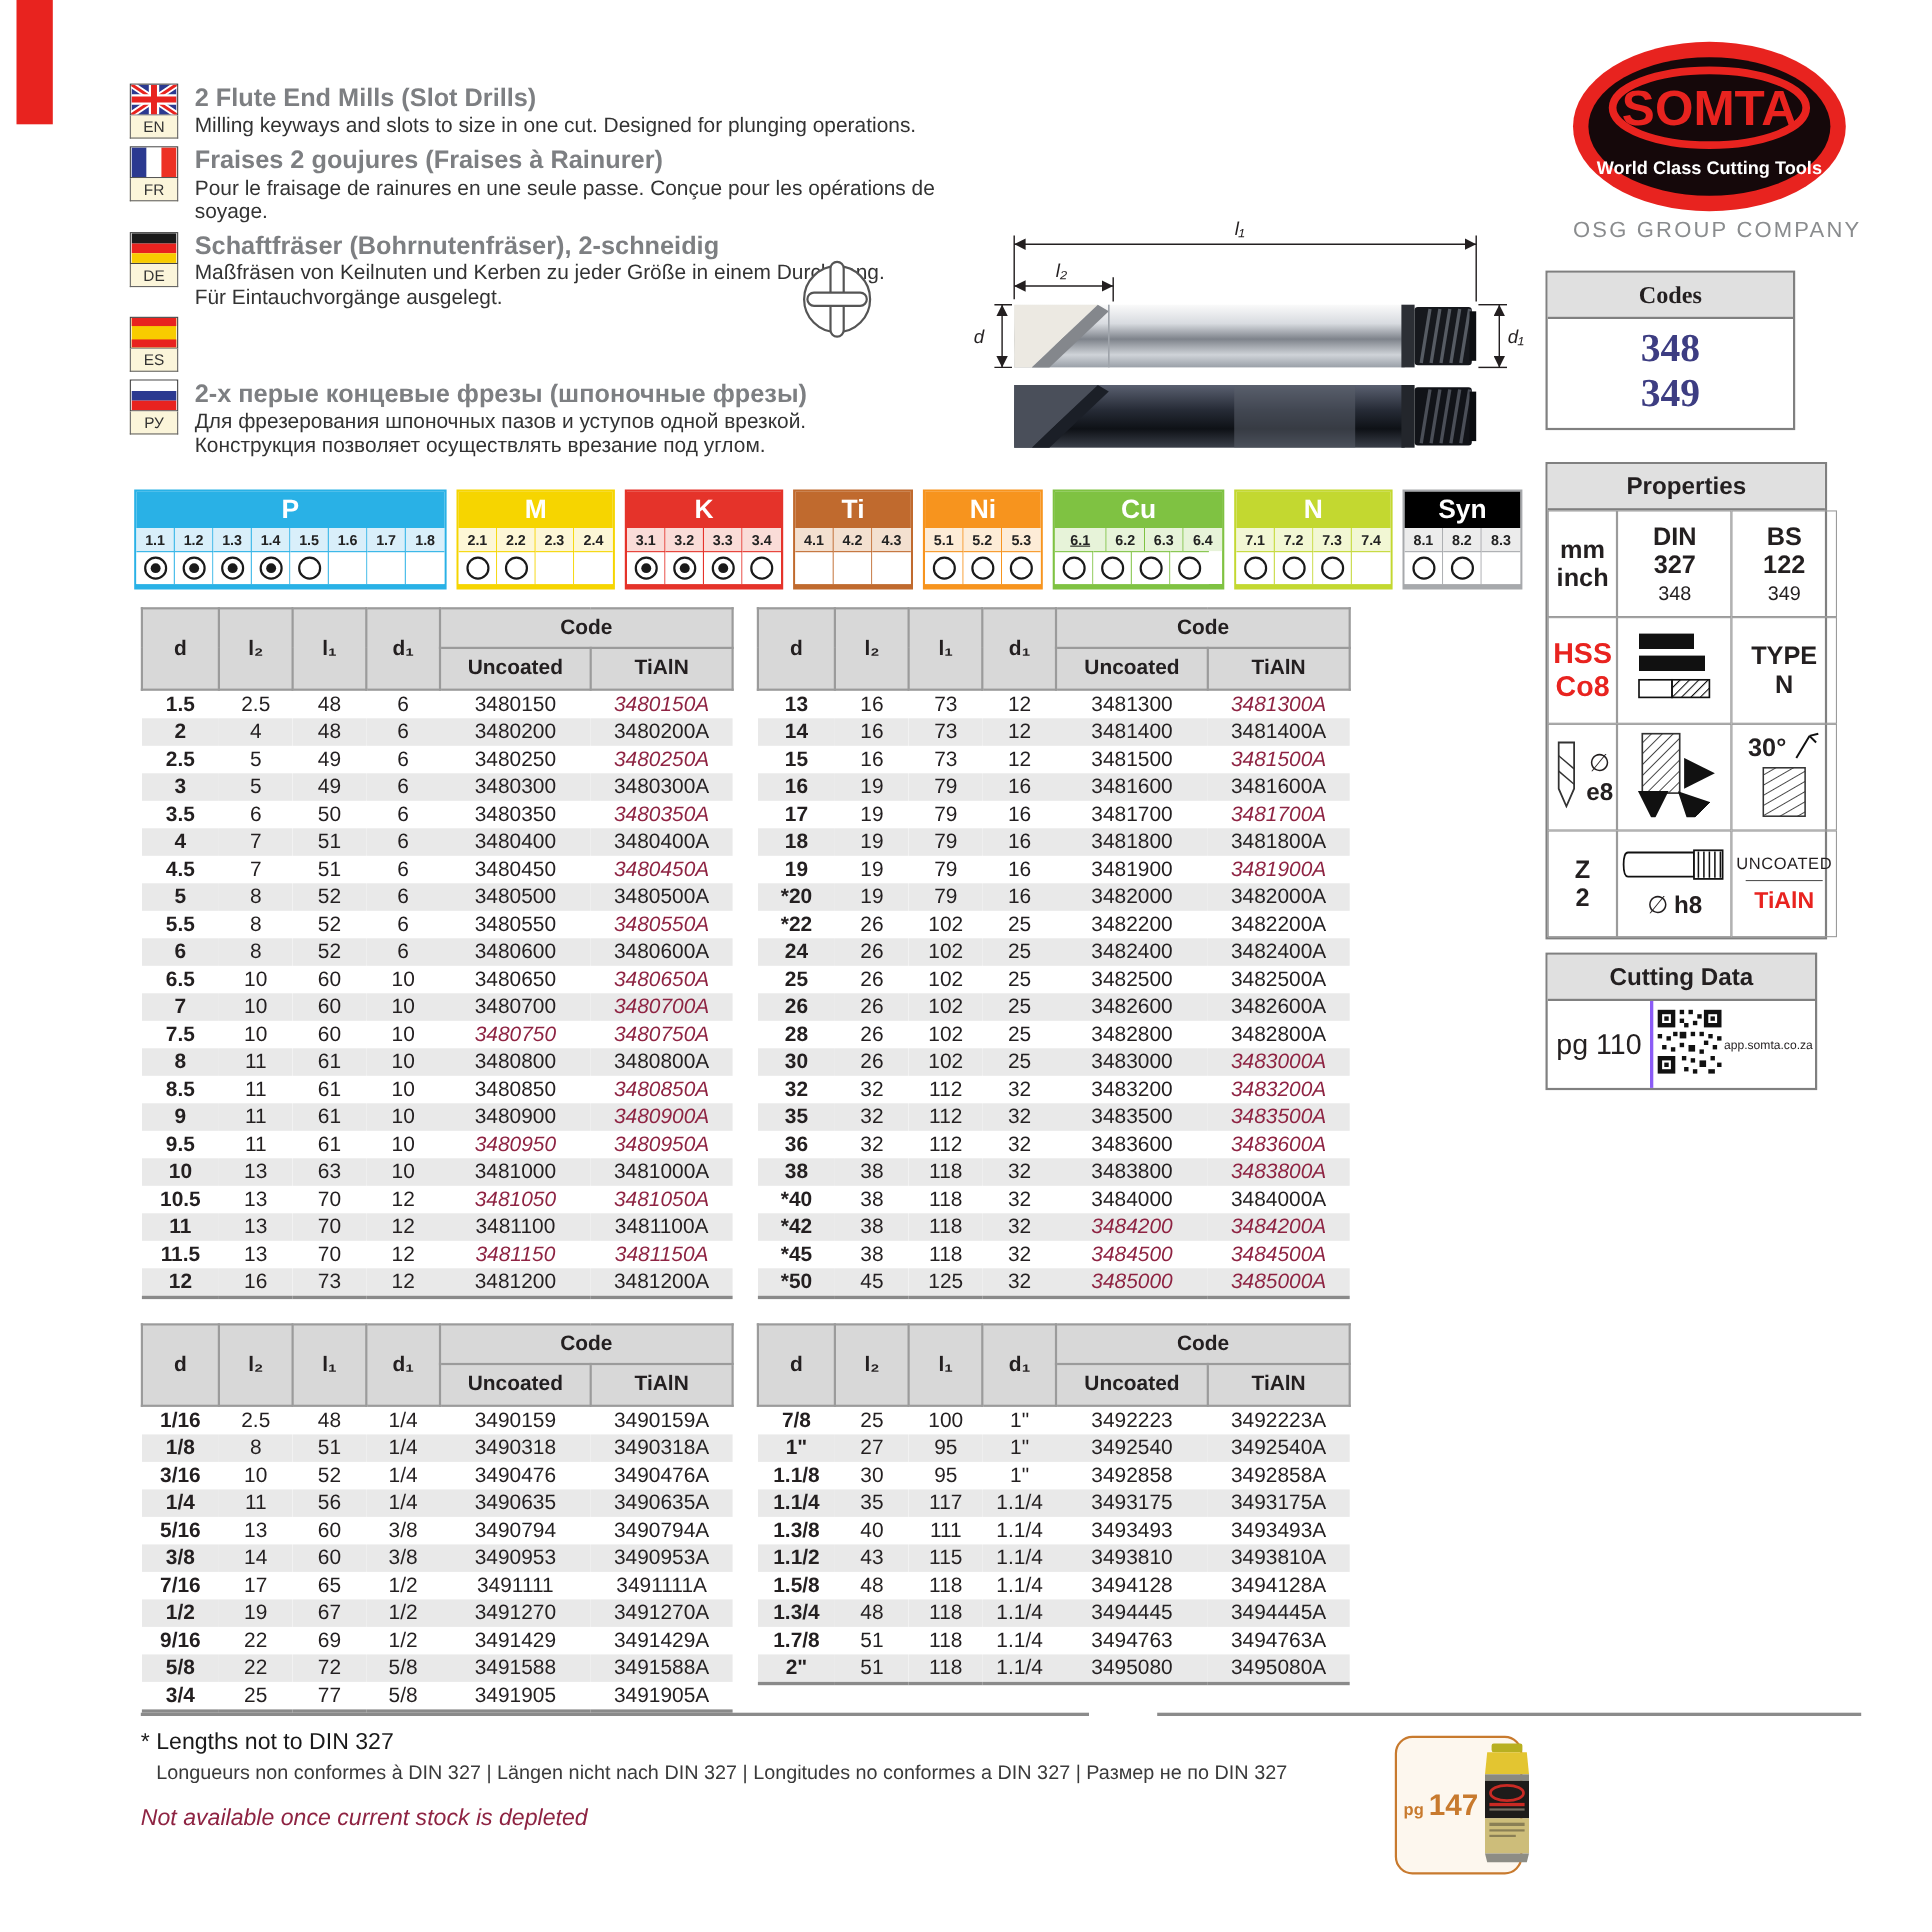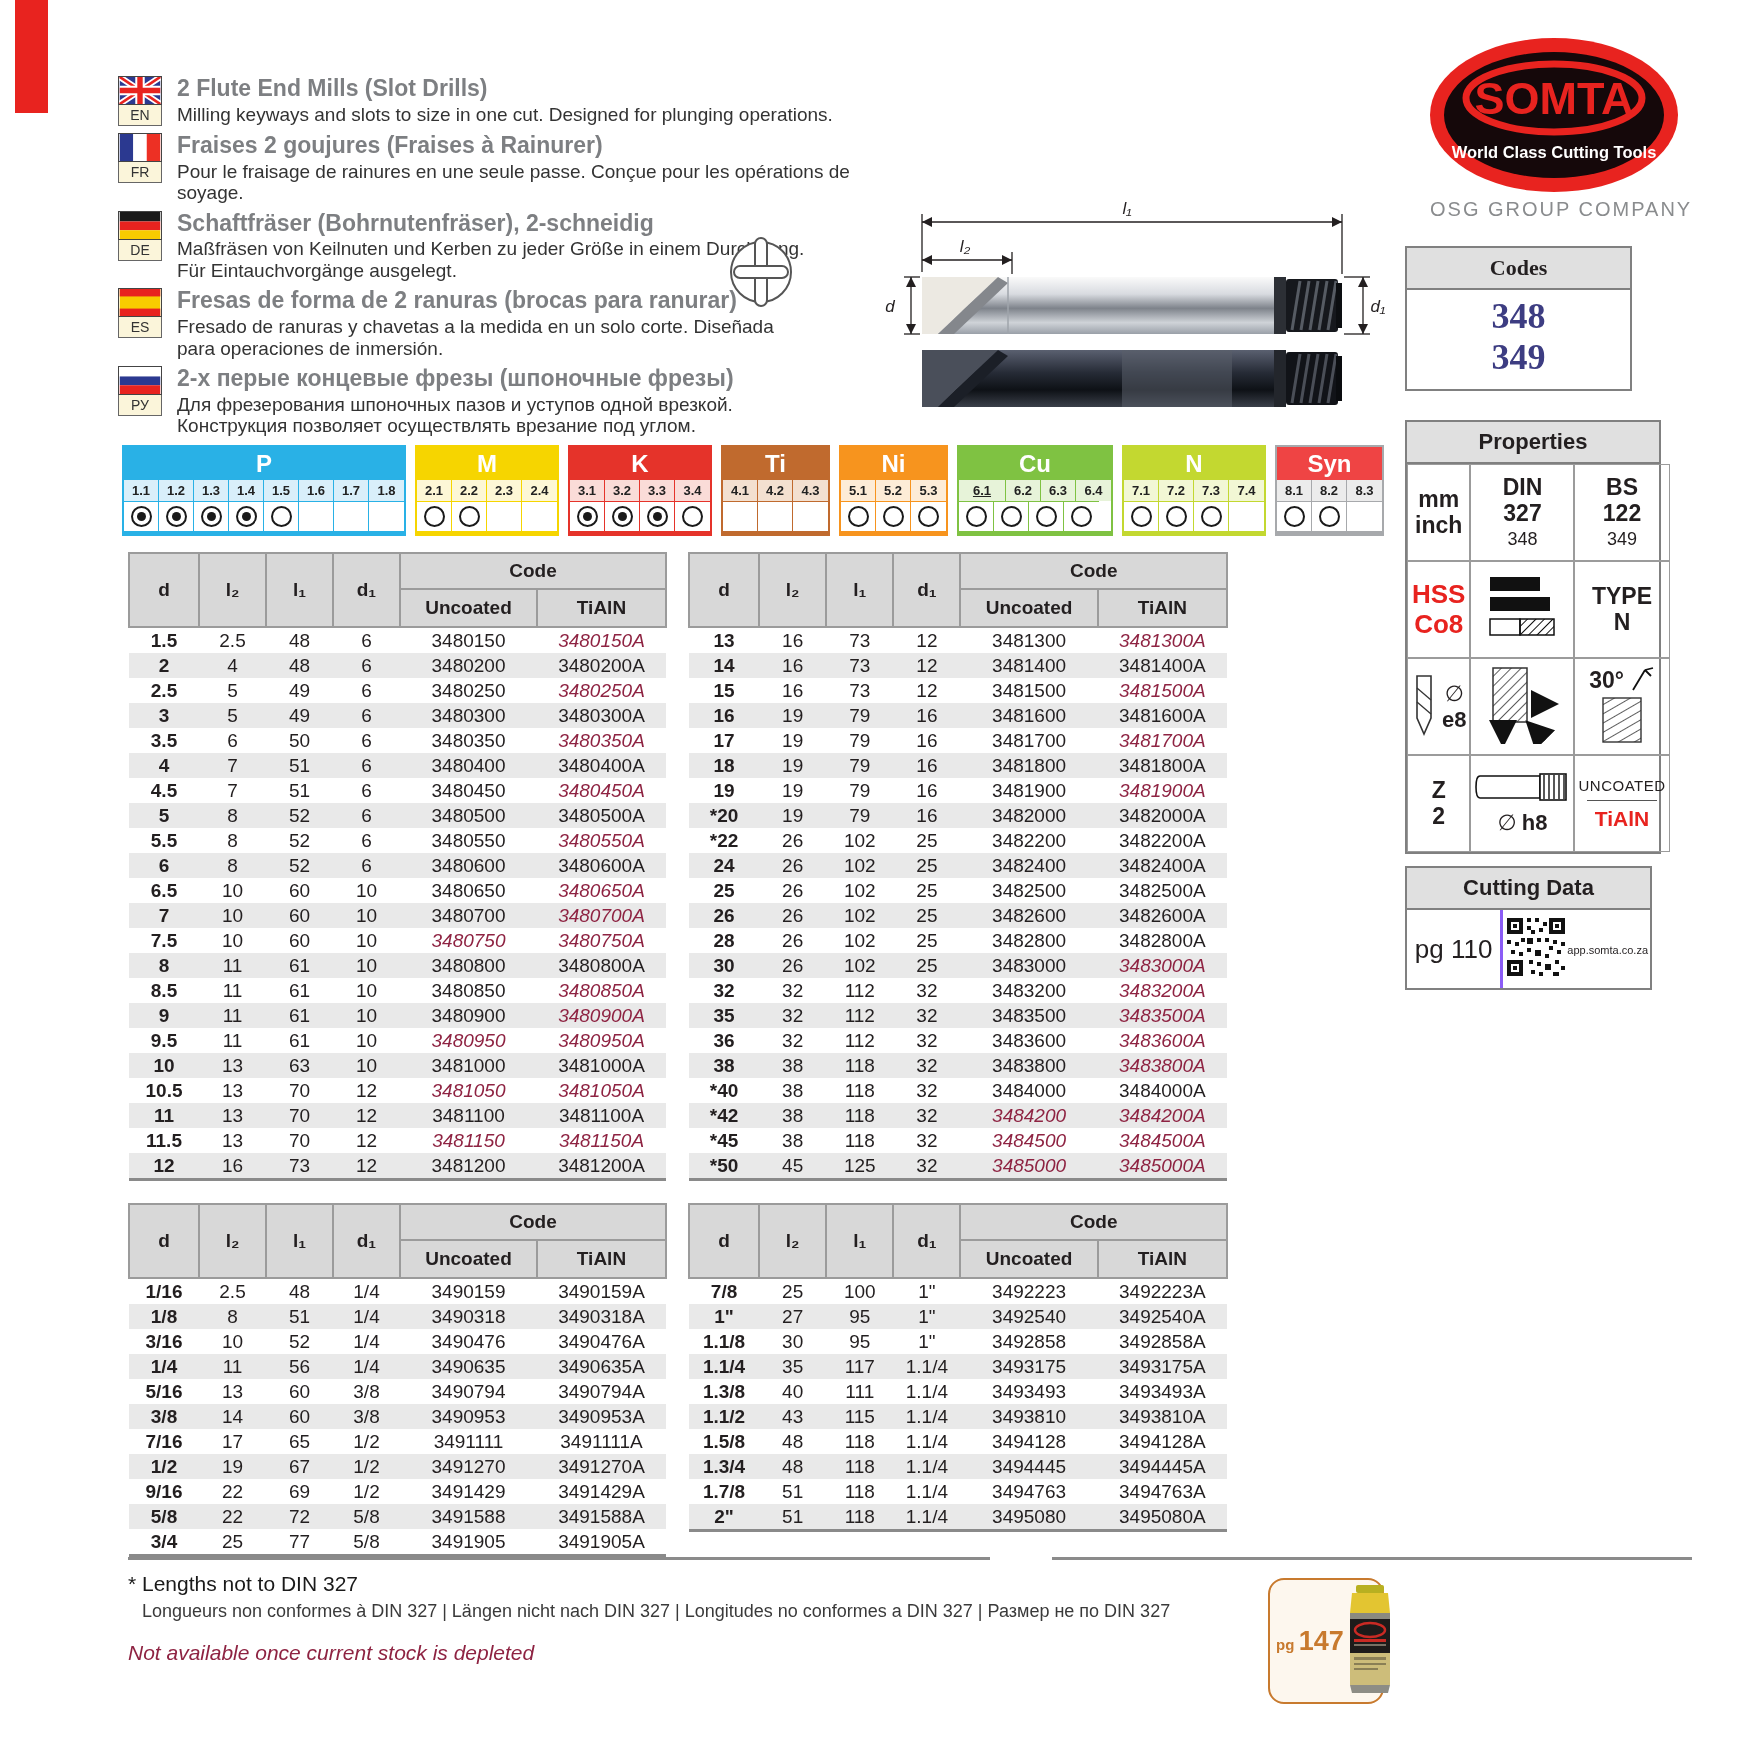--- a/index.html
+++ b/index.html
@@ -160,24 +160,20 @@
   <div class="lang-row">
     <div class="flag-col">
       <div class="flag-box">
         <svg viewBox="0 0 60 40">
             <rect fill="#f8cc00" width="60" height="40"></rect>
             <rect fill="#e8231f" width="60" height="11"></rect>
             <rect y="29" fill="#e8231f" width="60" height="11"></rect>
           </svg>
       </div>
       <div class="lang-code">ES</div>
-    </div>
-    <div style="max-width:640px;">
-      <div class="lang-title">Fresas de forma de 2 ranuras (brocas para ranurar)</div>
-      <div class="lang-desc">Fresado de ranuras y chavetas a la medida en un solo corte. Diseñada para operaciones de inmersión.</div>
     </div>
   </div>
   <div class="lang-row">
     <div class="flag-col">
       <div class="flag-box">
         <svg viewBox="0 0 60 40">
             <rect fill="#fff" width="60" height="14"></rect>
             <rect y="14" fill="#2b3990" width="60" height="13"></rect>
             <rect y="27" fill="#e8231f" width="60" height="13"></rect>
           </svg>
@@ -454,21 +450,21 @@
         <div class="mg-cell" style="width: 35px; border-top: 1px solid rgb(195, 216, 48); border-right: 1px solid rgb(195, 216, 48);">
           <span class="rad"></span>
         </div>
         <div class="mg-cell" style="width: 35px; border-top: 1px solid rgb(195, 216, 48); border-right: 1px solid rgb(195, 216, 48);">
           <span class="rad"></span>
         </div>
         <div class="mg-cell" style="width: 35px; border-top: 1px solid rgb(195, 216, 48);"></div>
       </div>
     </div>
     <div class="mgroup" style="border-width: 2px 2px 5px; border-style: solid; border-color: rgb(167, 169, 172); border-image: initial;">
-      <div class="mg-head" style="background: #ef4444;">Syn</div>
+      <div class="mg-head" style="background: #000000;">Syn</div>
       <div class="mg-row">
         <div class="mg-num" style="width: 35px; background: rgb(236, 236, 236); border-right: 1px solid rgb(167, 169, 172);">8.1</div>
         <div class="mg-num" style="width: 35px; background: rgb(236, 236, 236); border-right: 1px solid rgb(167, 169, 172);">8.2</div>
         <div class="mg-num" style="width: 35px; background: rgb(236, 236, 236);">8.3</div>
       </div>
       <div class="mg-row">
         <div class="mg-cell" style="width: 35px; border-top: 1px solid rgb(167, 169, 172); border-right: 1px solid rgb(167, 169, 172);">
           <span class="rad"></span>
         </div>
         <div class="mg-cell" style="width: 35px; border-top: 1px solid rgb(167, 169, 172); border-right: 1px solid rgb(167, 169, 172);">

